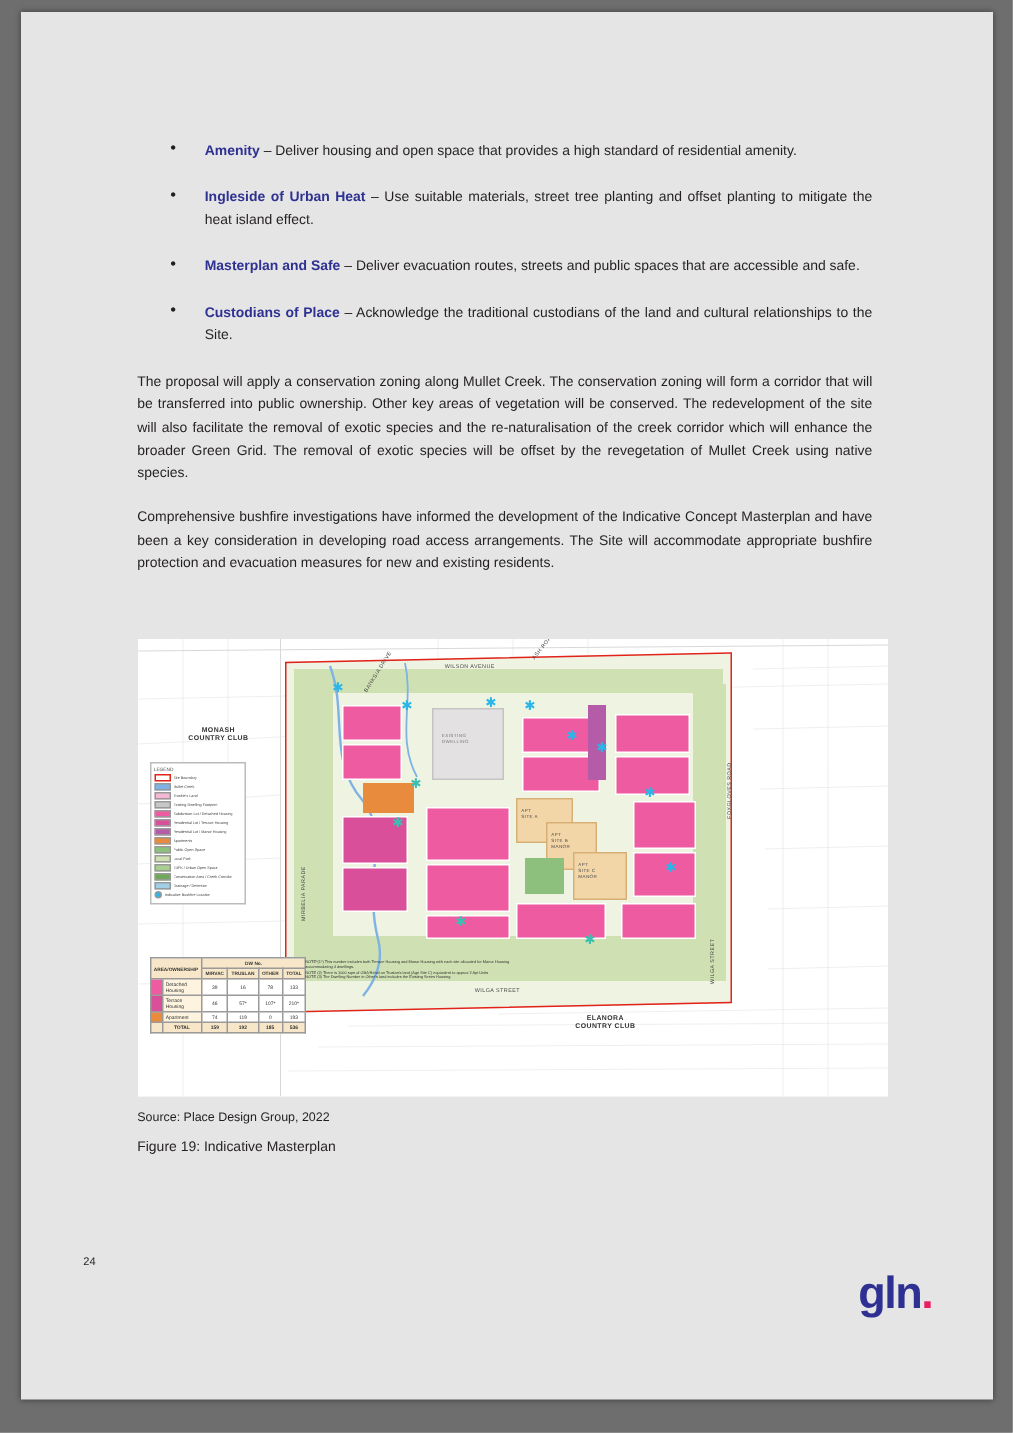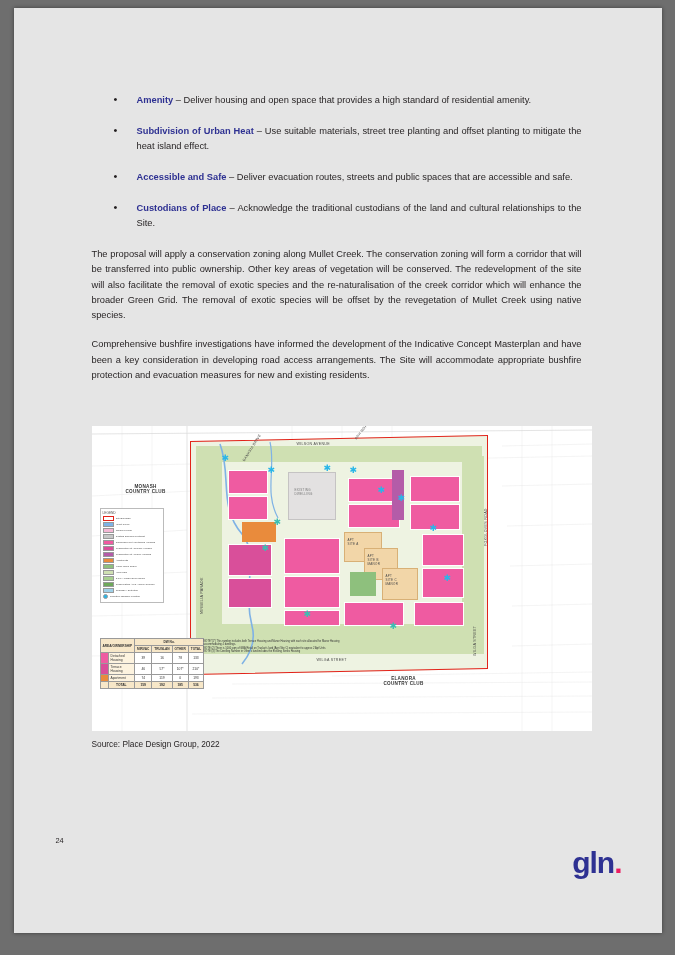--- a/index.html
+++ b/index.html
@@ -277,24 +277,24 @@
 <body>
 
 <div class="page">
 
   <div class="content">
     <ul class="bullets">
       <li>
         <span class="bullet-title">Amenity</span><span> – Deliver housing and open space that provides a high standard of residential amenity.</span>
       </li>
       <li>
-        <span class="bullet-title">Subdivision of Urban Heat</span><span> – Use suitable materials, street tree planting and offset planting to mitigate the heat island effect.</span>
+        <span class="bullet-title">Ingleside of Urban Heat</span><span> – Use suitable materials, street tree planting and offset planting to mitigate the heat island effect.</span>
       </li>
       <li>
-        <span class="bullet-title">Accessible and Safe</span><span> – Deliver evacuation routes, streets and public spaces that are accessible and safe.</span>
+        <span class="bullet-title">Masterplan and Safe</span><span> – Deliver evacuation routes, streets and public spaces that are accessible and safe.</span>
       </li>
       <li>
         <span class="bullet-title">Custodians of Place</span><span> – Acknowledge the traditional custodians of the land and cultural relationships to the Site.</span>
       </li>
     </ul>
 
     <p class="para" style="margin-top:10px">The proposal will apply a conservation zoning along Mullet Creek. The conservation zoning will form a corridor that will be transferred into public ownership. Other key areas of vegetation will be conserved. The redevelopment of the site will also facilitate the removal of exotic species and the re-naturalisation of the creek corridor which will enhance the broader Green Grid. The removal of exotic species will be offset by the revegetation of Mullet Creek using native species.</p>
     <p class="para">Comprehensive bushfire investigations have informed the development of the Indicative Concept Masterplan and have been a key consideration in developing road access arrangements. The Site will accommodate appropriate bushfire protection and evacuation measures for new and existing residents.</p>
   </div>
 
@@ -519,18 +519,19 @@
         </table>
 
       <div class="map-note">
         <div>NOTE*(1*) This number includes both Terrace Housing and Manor Housing with each site allocated for Manor Housing accommodating 4 dwellings.</div>
         <div>NOTE (2) There is 1000 sqm of GBA Retail on Truslan's land (Agri Site C) equivalent to approx 2 Apt Units</div>
         <div>NOTE (3) The Dwelling Number in Other's land includes the Existing Series Housing</div>
       </div>
     </div>
 
     <div class="source">Source: Place Design Group, 2022</div>
+    <div class="figcaption">Figure 19: Indicative Masterplan</div>
   </div>
 
   <div class="pagenum">24</div>
   <div class="logo"><span>gln</span><span class="dot">.</span></div>
 
 </div>
 
 </body></html>

